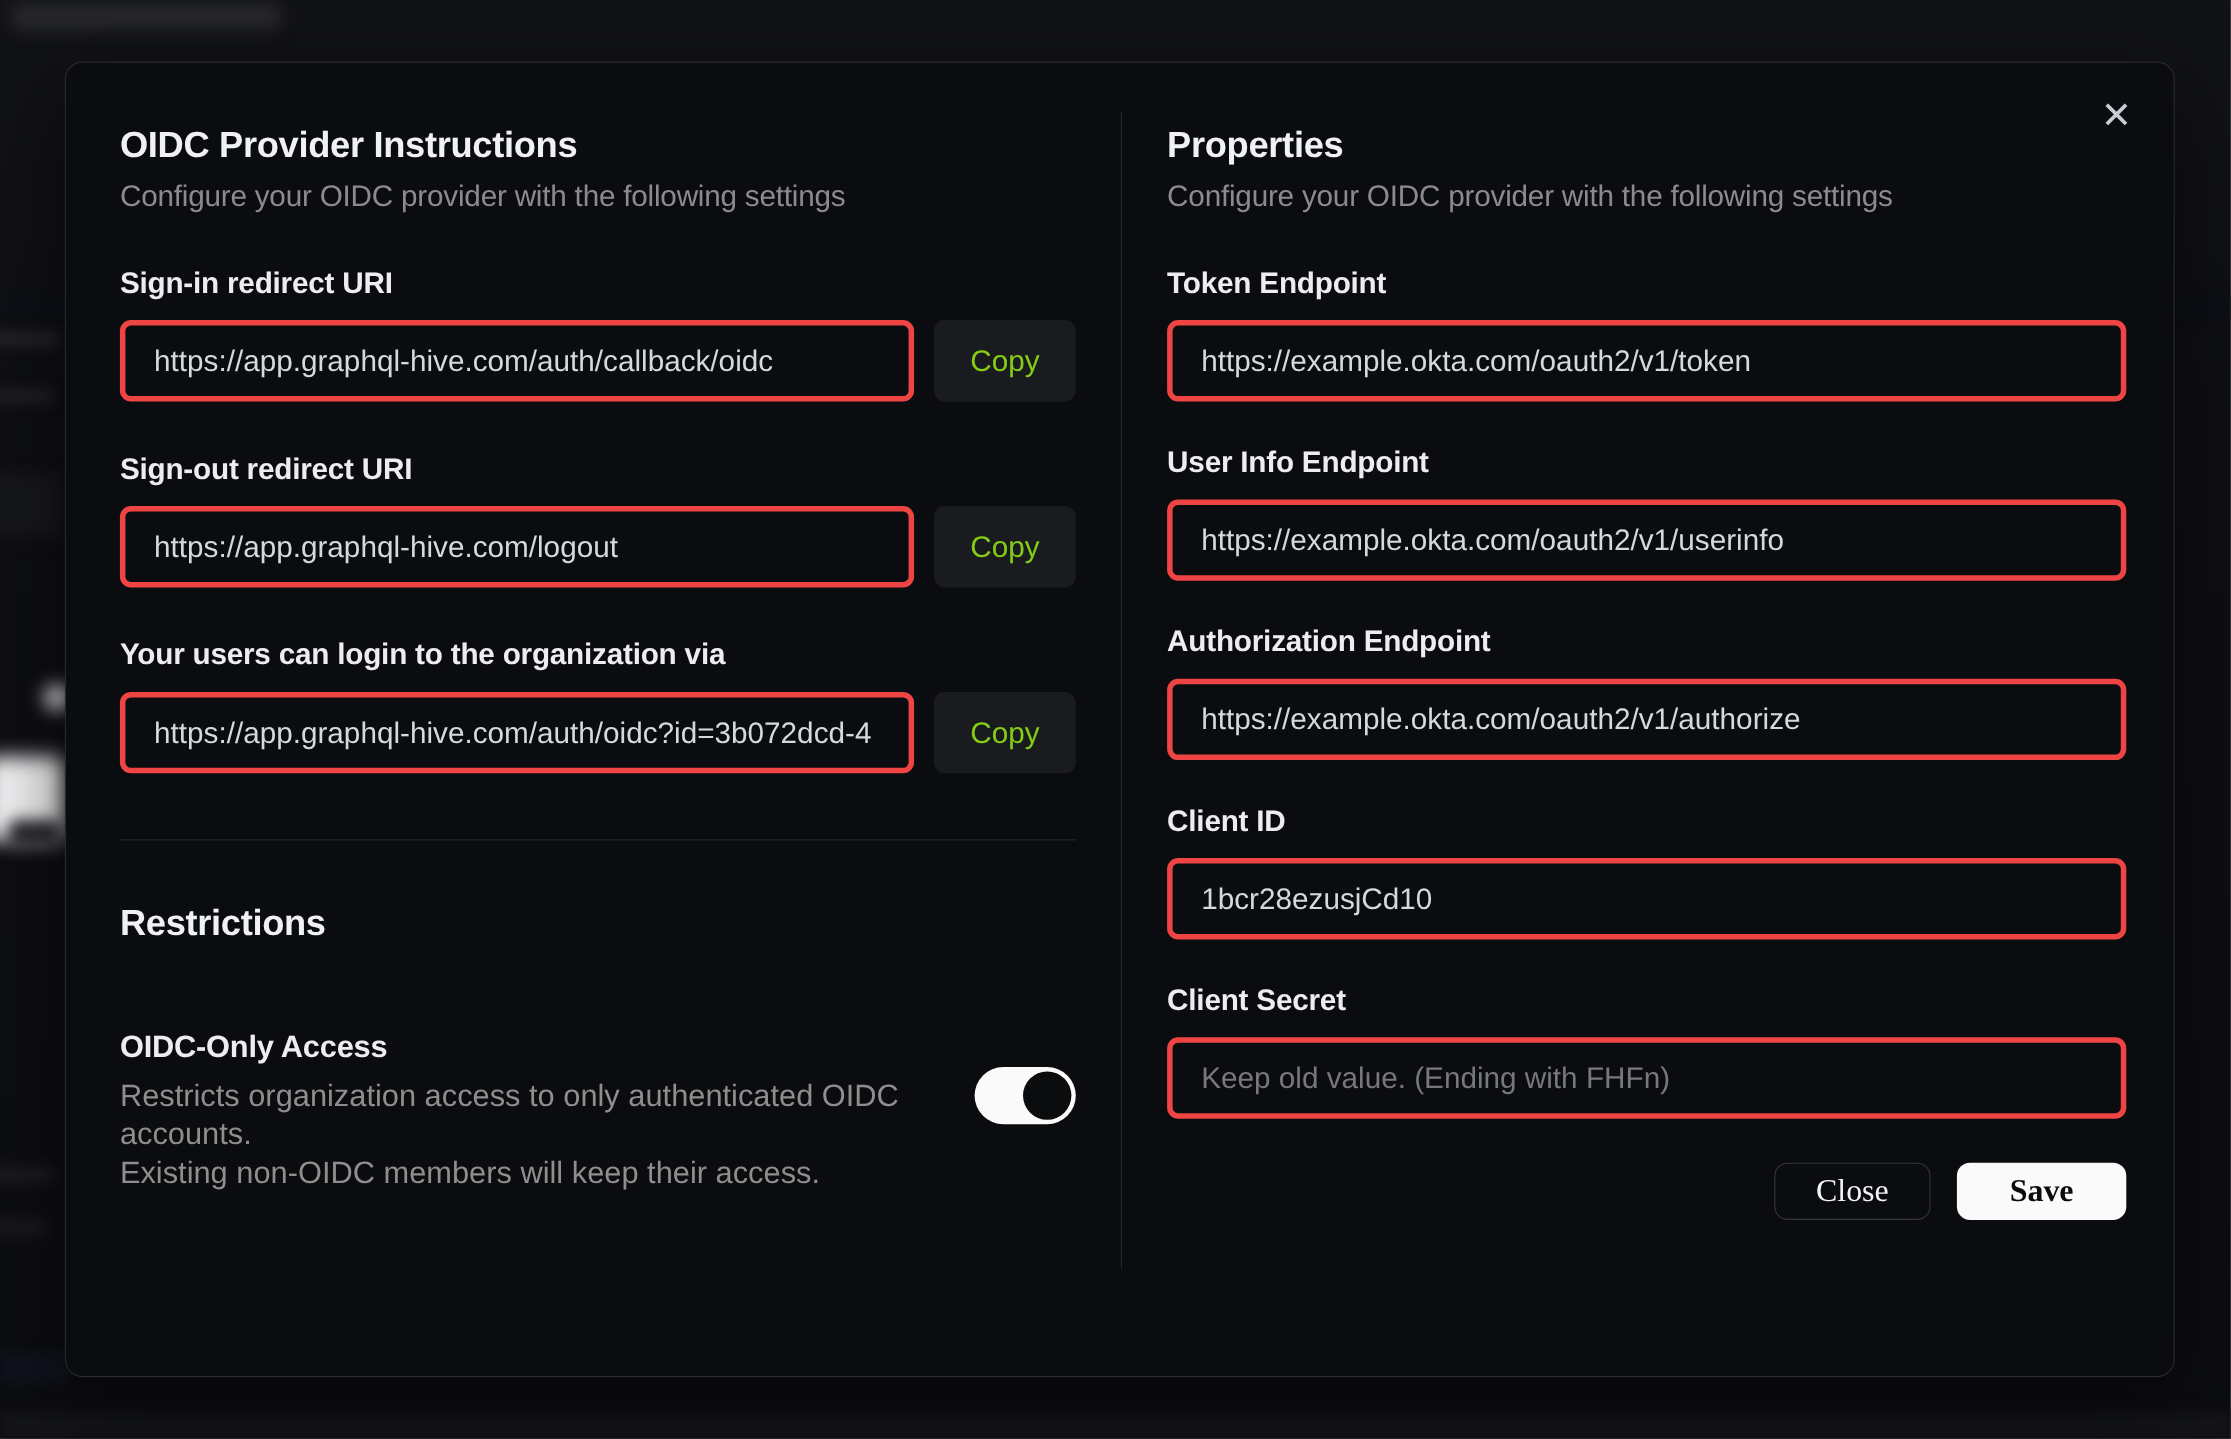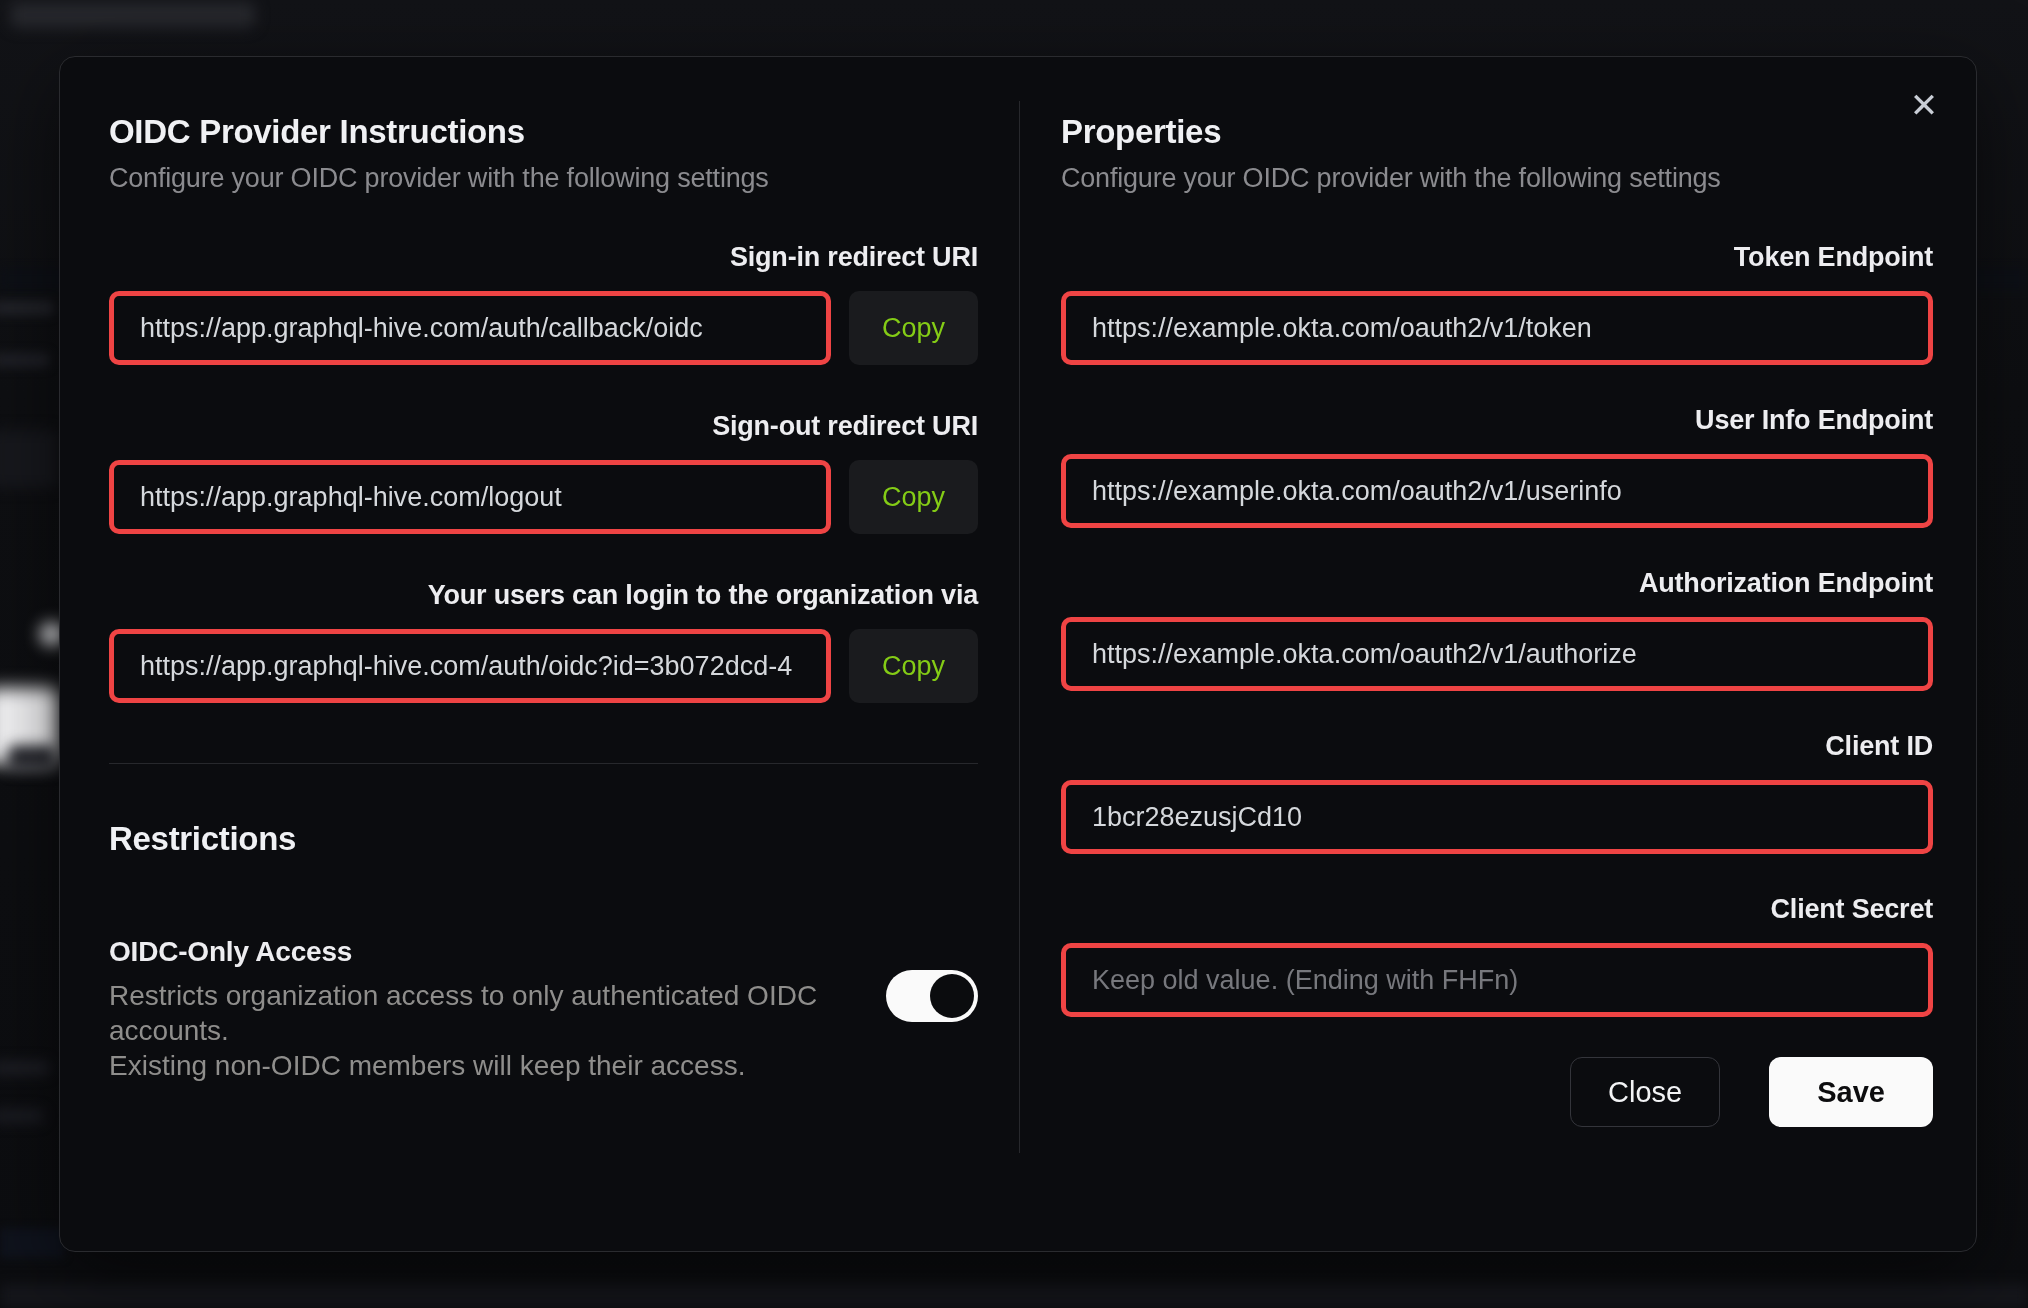--- a/index.html
+++ b/index.html
@@ -37,21 +37,21 @@
     display:flex; align-items:center; justify-content:center;
     color:#c9ced6; font-size:34px; font-weight:300; cursor:pointer; line-height:1;
   }
   .col { position:absolute; top:0; display:flex; flex-direction:column; }
   .col-left  { left:49px;   width:869px; }
   .col-right { left:1001px; width:872px; }
 
   .sec-title { margin-top:56px; font-size:33px; font-weight:700; color:#f0f1f4; letter-spacing:-.3px; }
   .sec-sub   { margin-top:12px; font-size:27px; color:#8b8b8f; letter-spacing:-.2px; }
 
-  .field-label { font-size:27px; font-weight:600; color:#ededf0; letter-spacing:-.2px;text-align:right; }
+  .field-label { font-size:27px; font-weight:600; color:#ededf0; letter-spacing:-.2px; }
   .col-left  .field-label { margin-top:46px; }
   .col-left  .field-label.first { margin-top:48px; }
   .col-right .field-label { margin-top:40px; }
   .col-right .field-label.first { margin-top:48px; }
 
   .input-row { display:flex; margin-top:18px; }
   .text-input {
     flex:1; height:74px; min-width:0;
     background:transparent; border:5px solid #ef4444; border-radius:10px;
     padding:0 26px; font-family:"Liberation Sans", sans-serif;
@@ -76,23 +76,23 @@
     position:relative; flex:none; width:92px; height:52px; margin-left:30px;
     background:#fafafa; border-radius:26px; cursor:pointer;
   }
   .toggle .knob {
     position:absolute; top:4px; right:4px; width:44px; height:44px;
     background:#0b0c0e; border-radius:50%;
   }
 
   .btn-row { margin-top:40px; display:flex; justify-content:flex-end; gap:24px; }
   .btn {
-    height:70px; border-radius:12px; font-size:29px;
-    font-family:Liberation Sans, sans-serif; cursor:pointer;
-    display:flex; align-items:center; justify-content:center;margin-left:25px;
+    height:52px; border-radius:12px; font-size:29px;
+    font-family:Liberation Serif, serif; cursor:pointer;
+    display:flex; align-items:center; justify-content:center;
   }
   .btn-close { padding:0 37px; background:transparent; border:1px solid #34353b; color:#f2f3f5; font-weight:400; }
   .btn-save  { padding:0 48px; background:#fafafa; border:none; color:#0c0c0e; font-weight:600; }
 </style>
 </head>
 <body>
 
 <div class="blob blob-logo"></div>
 <div class="blob blob-band"></div>
 <div class="blob blob-text1"></div>

